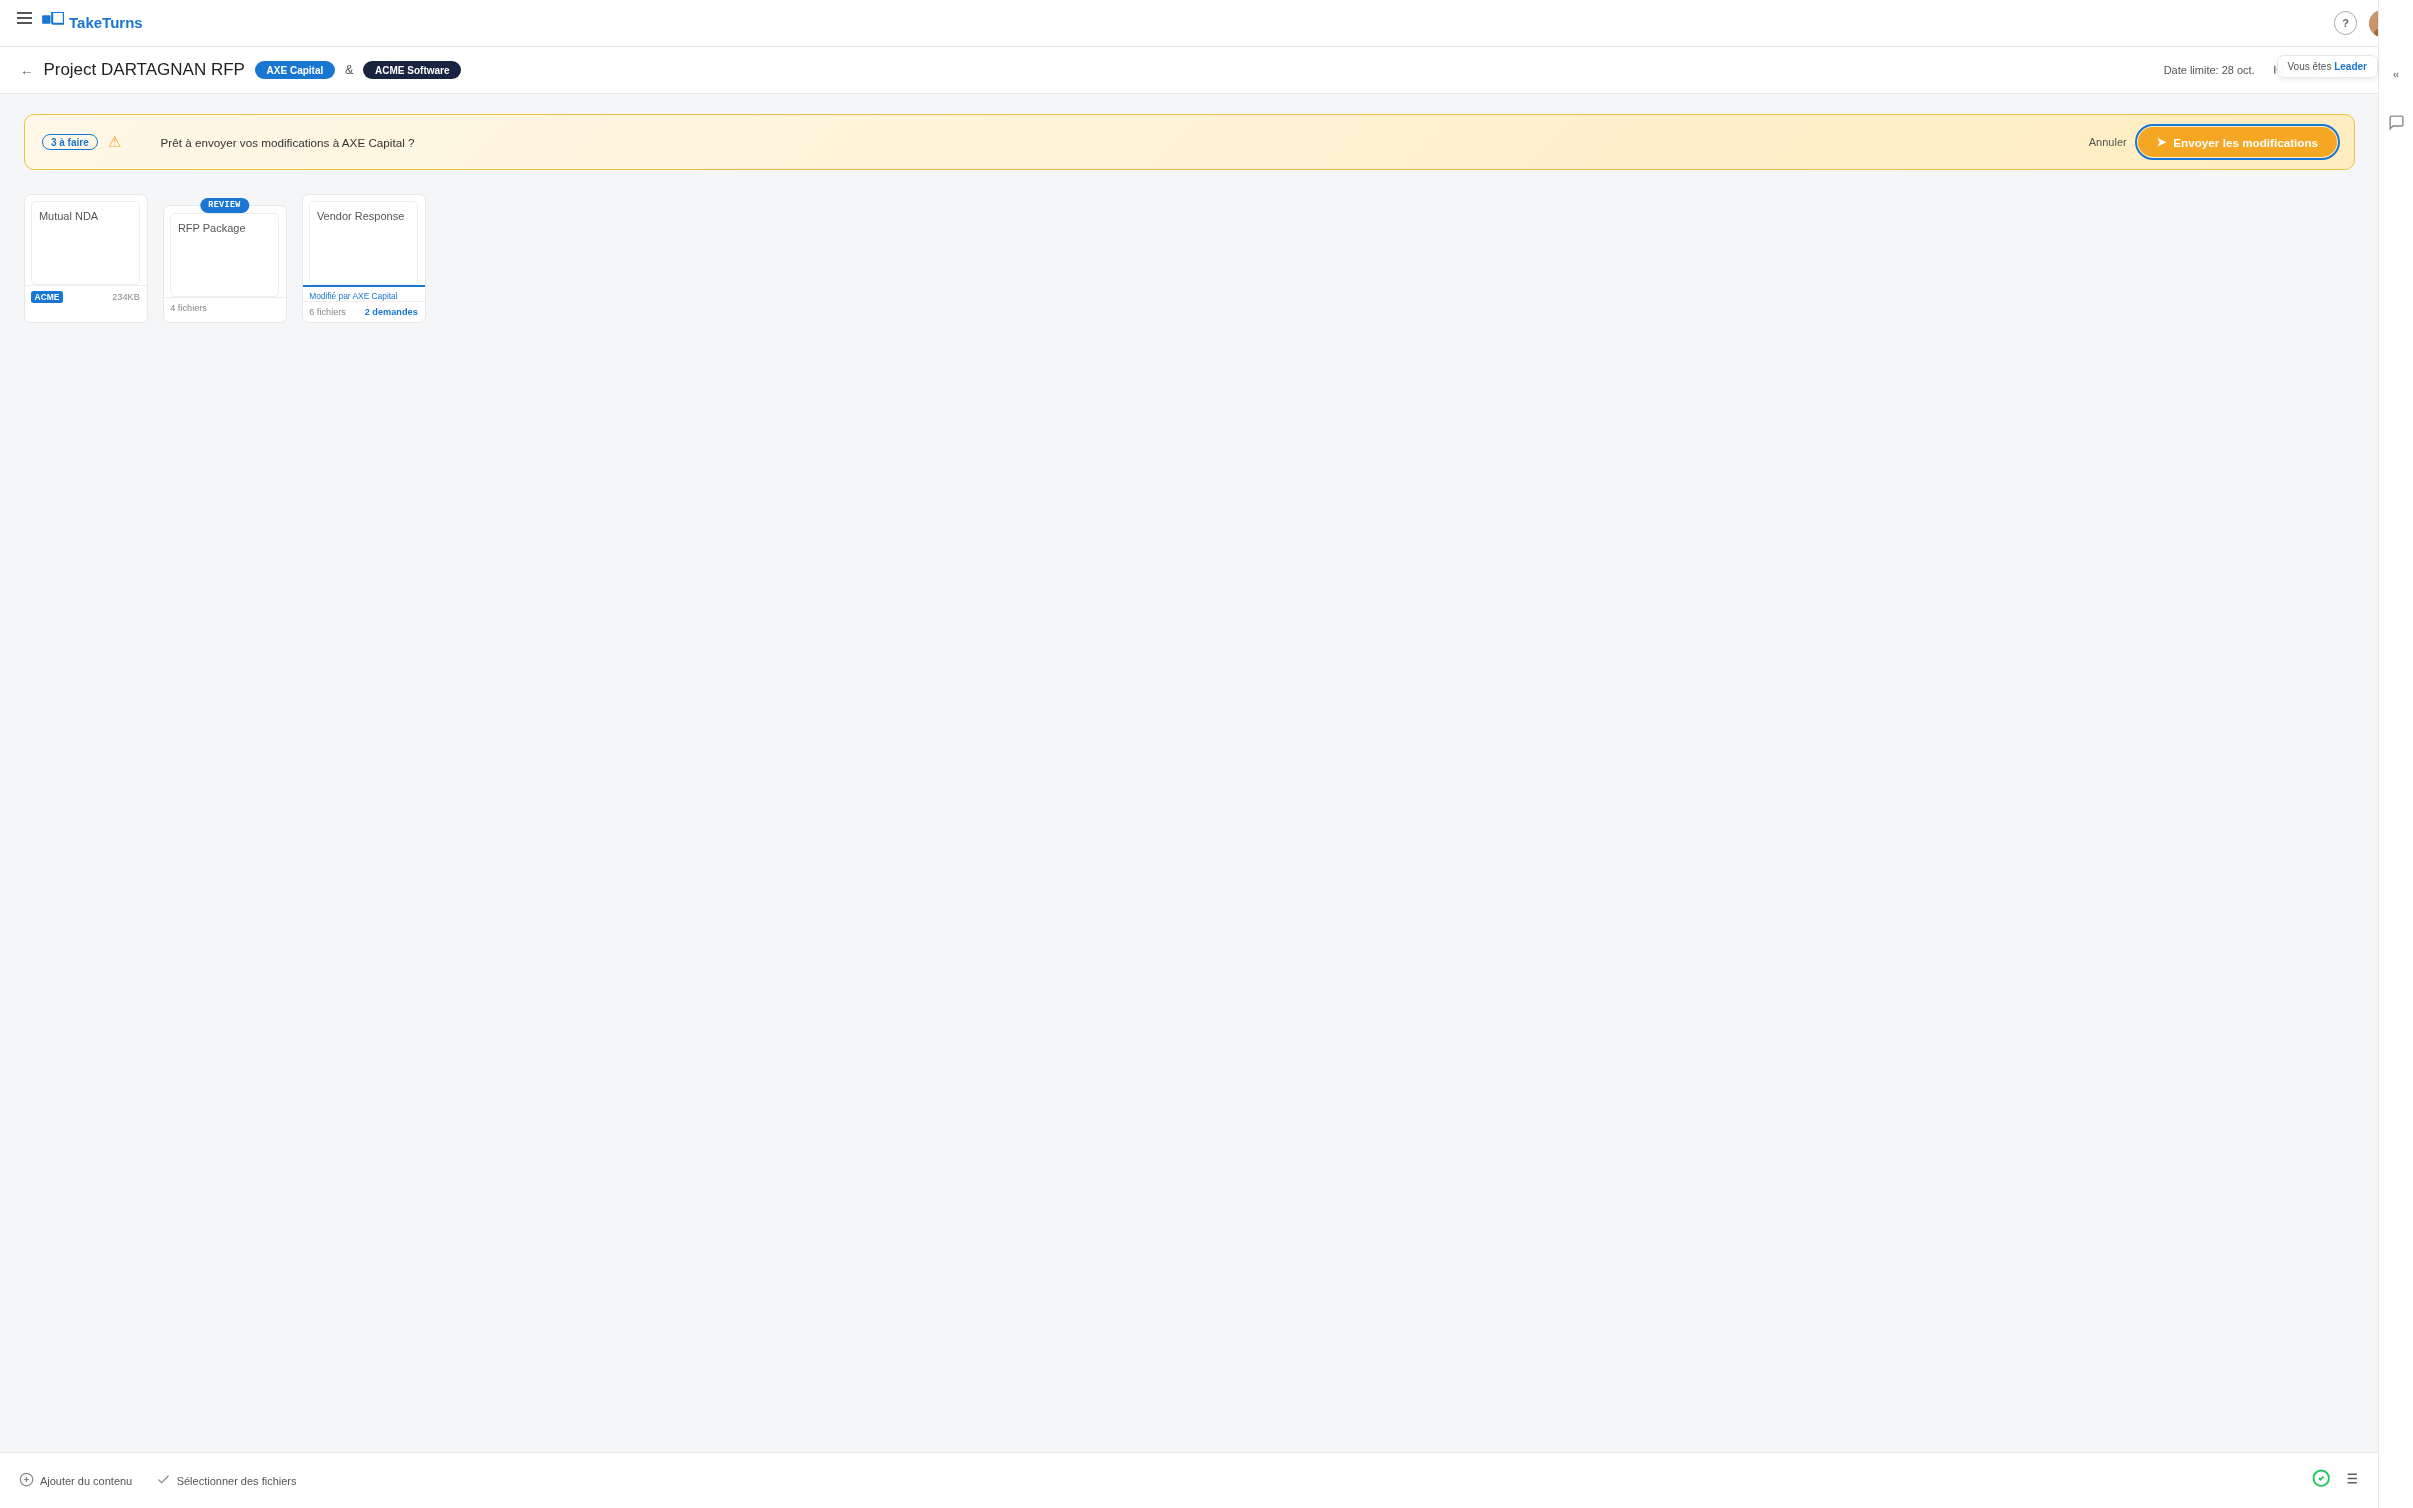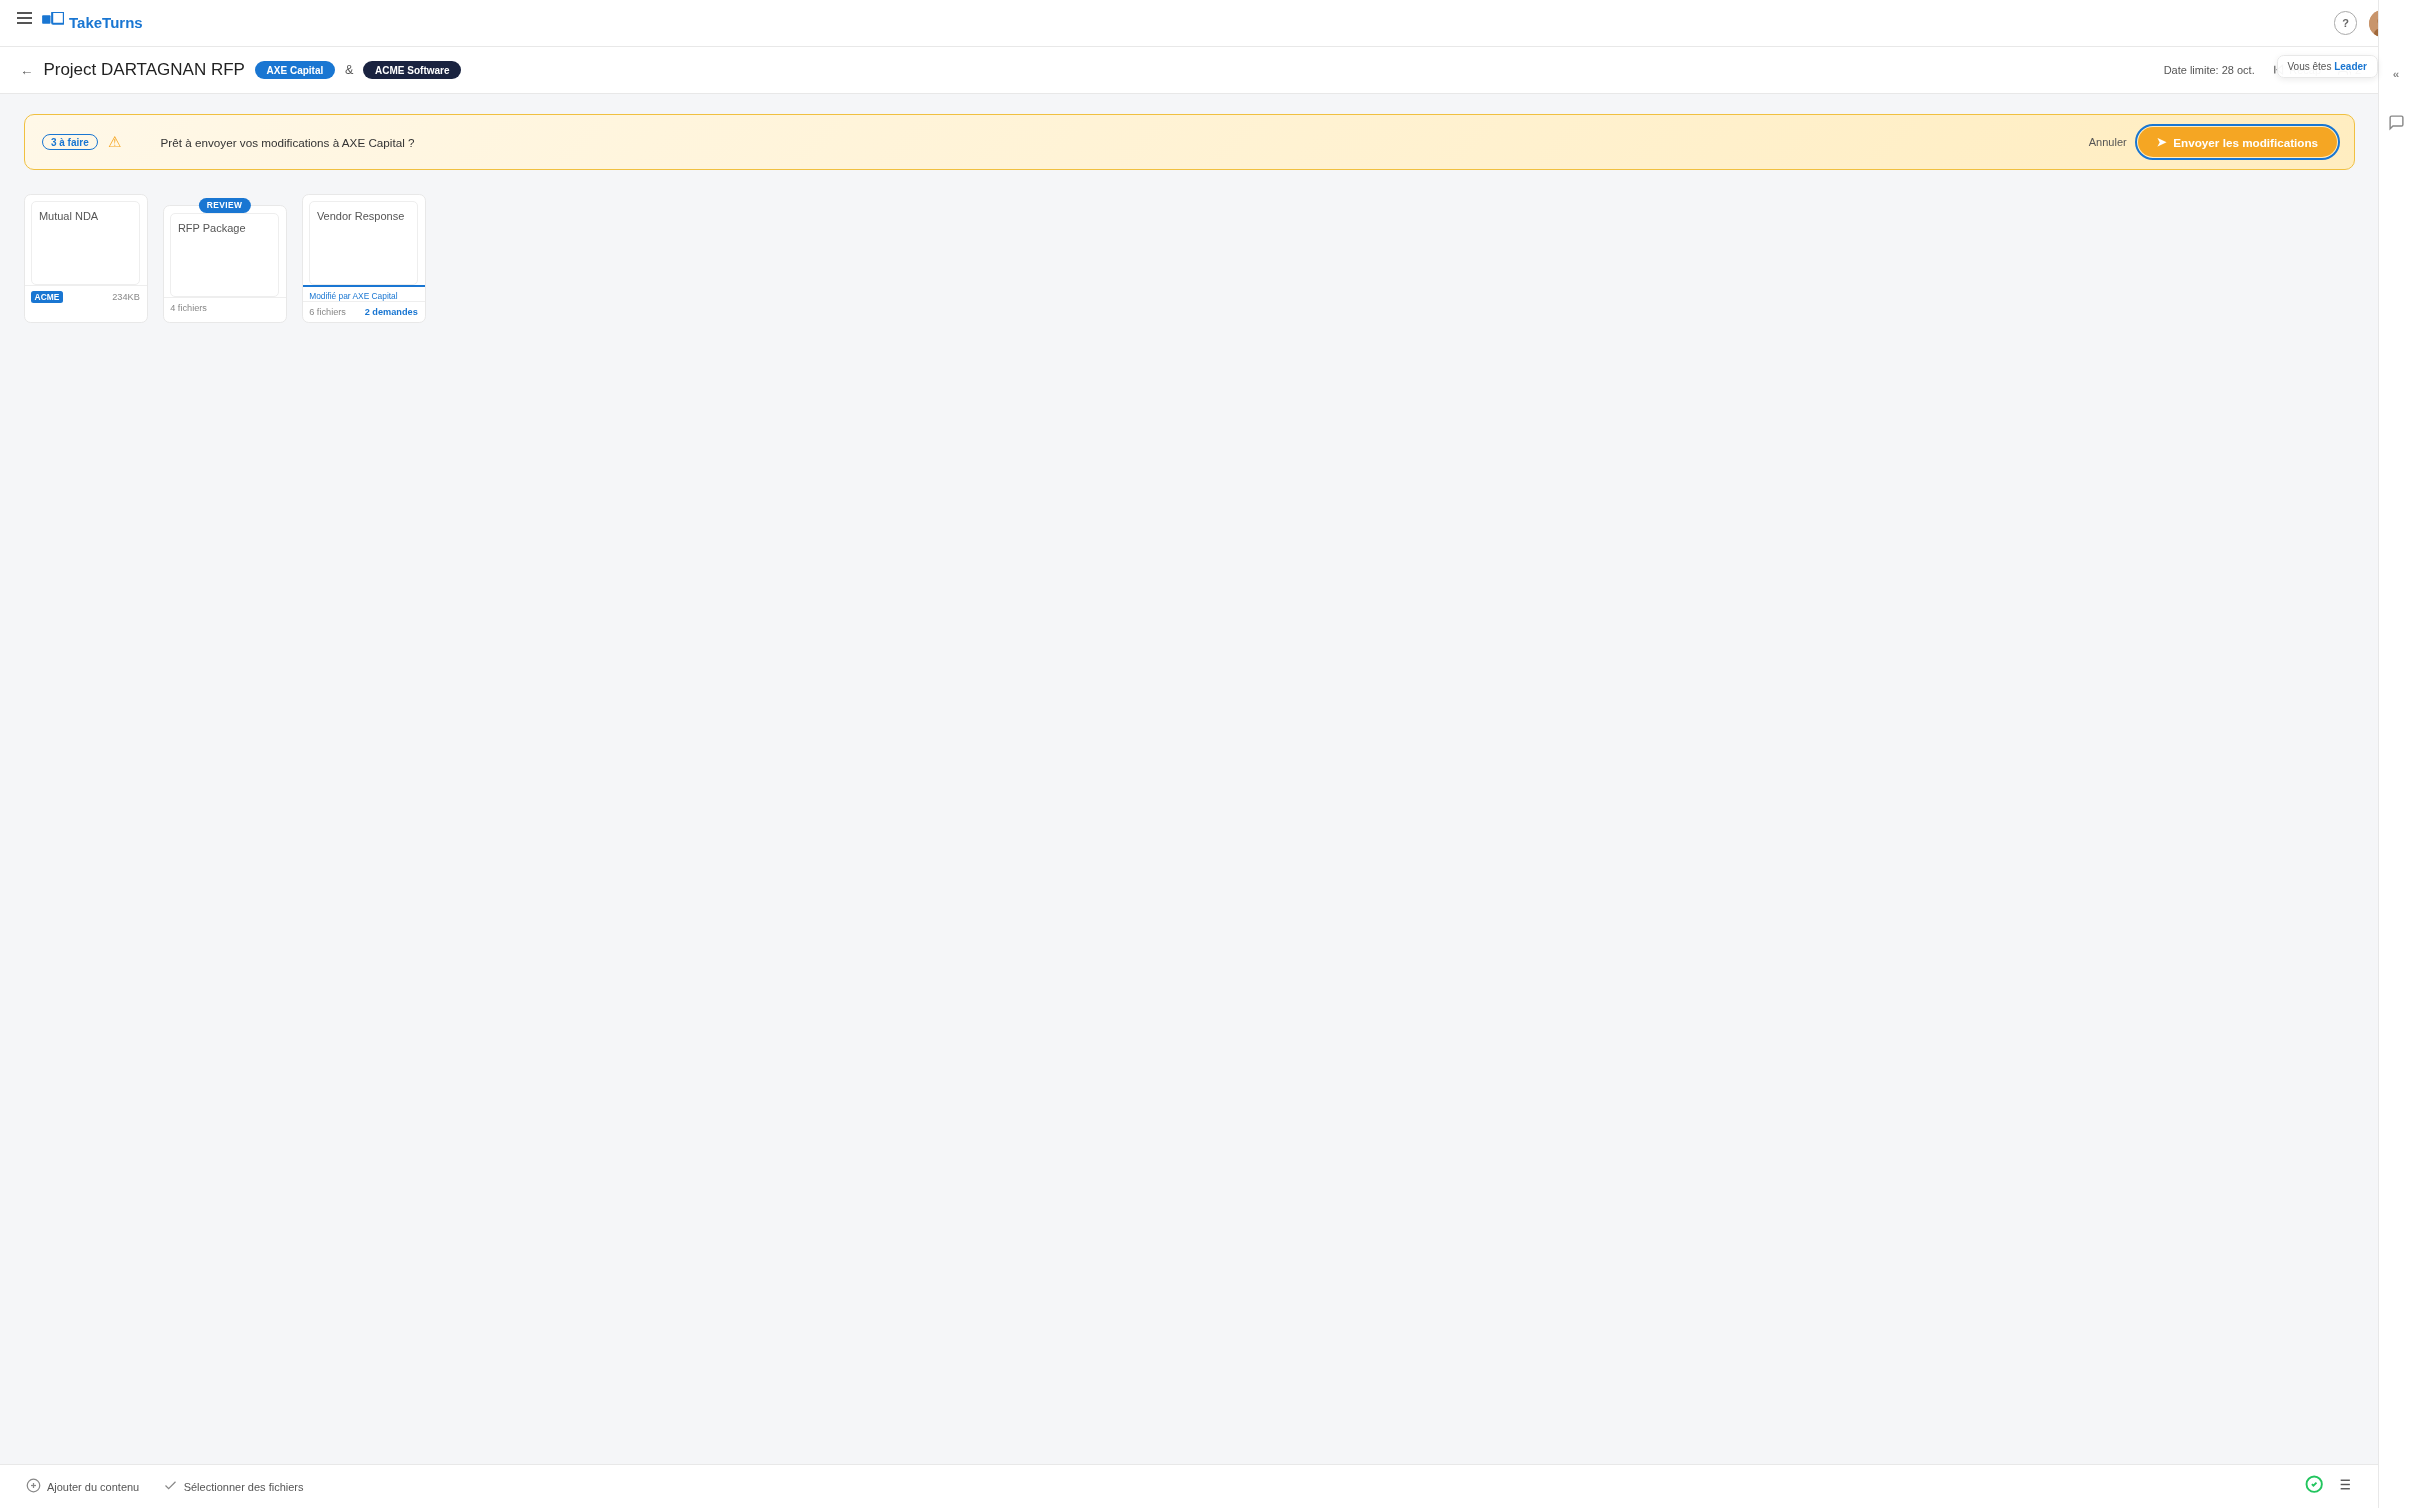--- a/index.html
+++ b/index.html
@@ -359,20 +359,21 @@
       top: -8.4px;
       left: 50%;
       transform: translateX(-50%);
       background: #1976d2;
       color: #fff;
       border-radius: 8.4px;
       padding: 2.5px 8.4px;
       font-size: 8.4px;
       font-weight: 700;
       letter-spacing: 0.4px;
+      font-family: Liberation Mono, monospace;
     }
     .modified-bar {
       border-top: 2.5px solid #1976d2;
       padding: 3.4px 6.7px 0 6.7px;
       font-size: 8.4px;
       color: #1976d2;
       font-weight: 500;
     }
     .file-card-footer-multi {
       border-top: 0.8px solid #eee;
@@ -390,25 +391,25 @@
     }
 
     
     .bottom-bar {
       position: fixed;
       bottom: 0;
       left: 0;
       right: 35px;
       background: #fff;
       border-top: 0.8px solid #e8e8e8;
-      height: 44px;
+      height: 56px;
       display: flex;
       align-items: center;
       justify-content: space-between;
-      padding: 0 26px;
+      padding: 0 19px;
     }
     .bottom-bar-left {
       display: flex;
       align-items: center;
       gap: 23.5px;
     }
     .bottom-btn {
       display: flex;
       align-items: center;
       gap: 5.9px;

